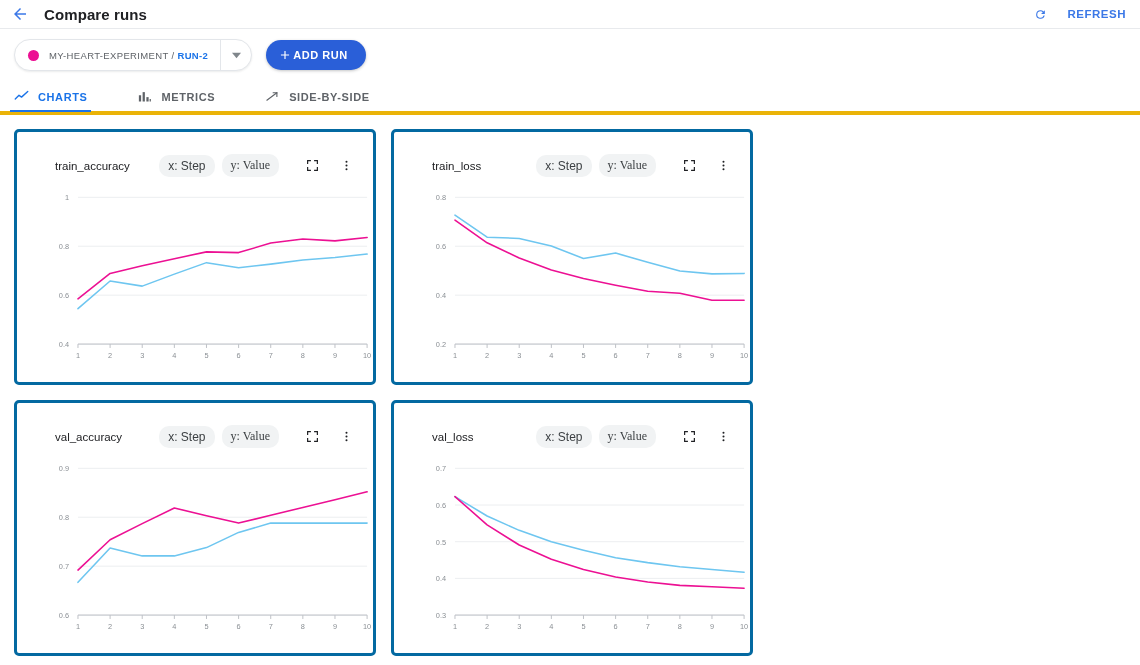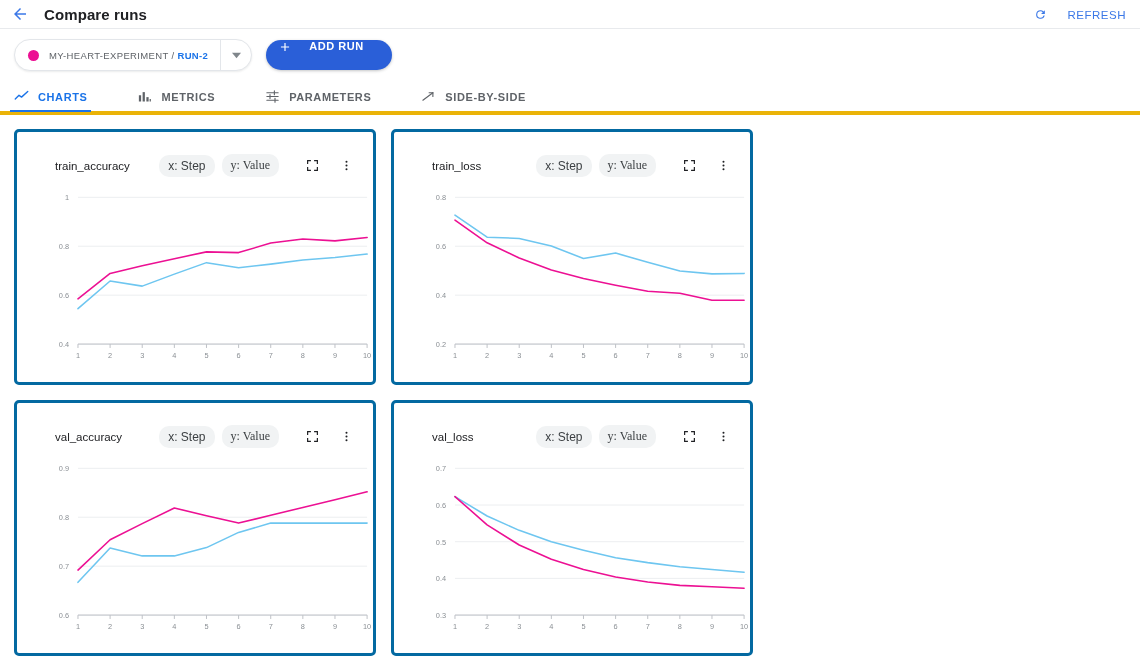--- a/index.html
+++ b/index.html
@@ -23,22 +23,22 @@
     width:28px;height:28px;
     display:flex;align-items:center;justify-content:center;
     cursor:pointer;flex:0 0 auto;
   }
   .page-title{
     font-size:15px;font-weight:700;color:#202124;
     margin-left:10px;letter-spacing:.1px;
   }
   .refresh-btn{
     margin-left:auto;
-    display:flex;align-items:flex-end;gap:21px;
-    color:#3b78e7;font-size:11.5px;font-weight:400;
+    display:flex;align-items:flex-start;gap:21px;
+    color:#3b78e7;font-size:11.5px;font-weight:700;
     letter-spacing:.5px;cursor:pointer;
   }
 
   
   .runs-row{
     height:52px;
     display:flex;align-items:center;
     padding:0 14px;
     gap:14px;
   }
@@ -63,25 +63,25 @@
   .run-chip .label b{color:#1a73e8;font-weight:700;}
   .run-chip .divider{
     width:1px;align-self:stretch;background:#e3e6ea;
   }
   .run-chip .caret{
     width:30px;display:flex;align-items:center;justify-content:center;
     cursor:pointer;
   }
   .add-run-btn{
     height:30px;
-    display:flex;align-items:flex-start;
+    display:flex;align-items:center;
     background:#2a5fd8;color:#fff;
     border-radius:16px;
-    padding:0 28px 0 12px;
-    gap:17px;
+    padding:0 18px 0 12px;
+    gap:1px;
     font-size:11px;font-weight:700;letter-spacing:.55px;
     cursor:pointer;
     box-shadow:0 1px 3px rgba(60,64,67,.3);
   }
 
   
   .tabs{
     height:30px;
     display:flex;align-items:flex-end;
     padding:0 14px;
@@ -209,33 +209,20 @@
   <div class="tab">
     <svg width="15" height="15" viewBox="0 0 24 24">
       <rect x="3" y="10" width="3.6" height="10" fill="#5f6368"></rect>
       <rect x="9" y="5" width="3.6" height="15" fill="#5f6368"></rect>
       <rect x="15" y="13" width="3.6" height="7" fill="#5f6368"></rect>
       <rect x="20.2" y="16" width="2" height="4" fill="#5f6368"></rect>
     </svg>
     <span>METRICS</span>
   </div>
 
-  <div class="tab">
-    <svg width="15" height="15" viewBox="0 0 24 24">
-      <g stroke="#5f6368" stroke-width="1.8" stroke-linecap="round">
-        <line x1="3" y1="6" x2="21" y2="6"></line>
-        <line x1="3" y1="12" x2="21" y2="12"></line>
-        <line x1="3" y1="18" x2="21" y2="18"></line>
-        <line x1="15" y1="3" x2="15" y2="9"></line>
-        <line x1="8" y1="9" x2="8" y2="15"></line>
-        <line x1="16" y1="15" x2="16" y2="21"></line>
-      </g>
-    </svg>
-    <span>PARAMETERS</span>
-  </div>
 
   <div class="tab">
     <svg width="15" height="15" viewBox="0 0 24 24">
       <g stroke="#5f6368" stroke-width="1.8" fill="none" stroke-linecap="round" stroke-linejoin="round">
         <path d="M3 18 L19 6"></path>
         <path d="M19 6 L13 6"></path>
         <path d="M19 6 L19 12"></path>
       </g>
     </svg>
     <span>SIDE-BY-SIDE</span>

